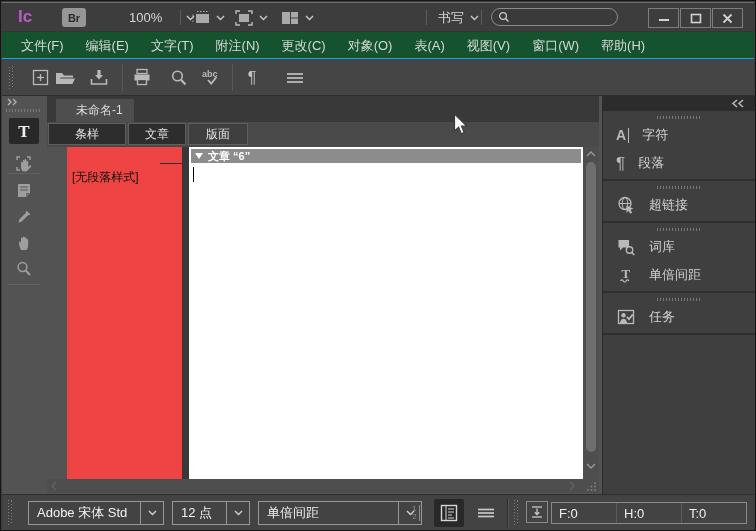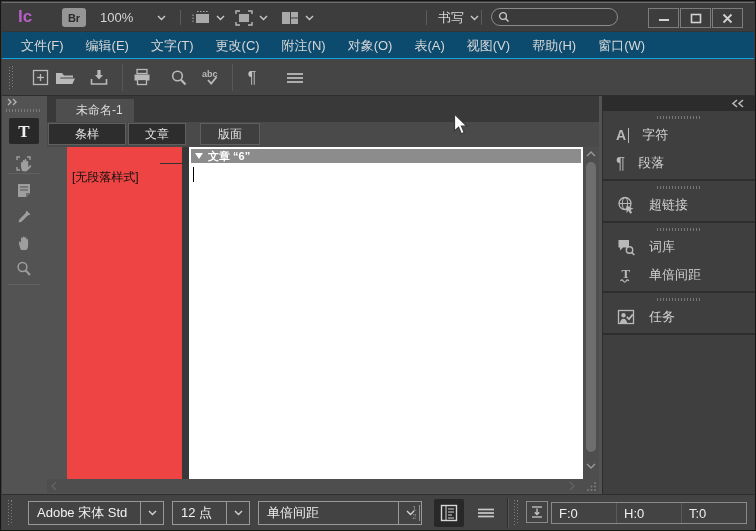--- a/index.html
+++ b/index.html
@@ -1,19 +1,19 @@
 <!DOCTYPE html>
 <html><head>
 <meta charset="utf-8">
 <style>
   html,body{margin:0;padding:0;background:#2b2b2b;}
   body{width:756px;height:531px;position:relative;overflow:hidden;
        font-family:"Liberation Sans",sans-serif;-webkit-font-smoothing:antialiased;}
   .abs{position:absolute;}
-  .row{display:flex;align-items:center;}
+  .row{display:flex;align-items:center;margin-left:29px;}
 
   
   .window{position:absolute;inset:0;background:#3d3d3d;border:1px solid #161616;box-sizing:border-box;}
 
   
   .titlebar{position:absolute;left:1px;right:1px;top:1px;height:29px;background:#3d3d3d;
             border-top:1px solid #6e6e6e;box-sizing:border-box;}
   .logo{position:absolute;left:16px;top:4px;font-size:17px;font-weight:bold;color:#b75fc6;letter-spacing:0;}
   .br-btn{position:absolute;left:60px;top:5px;width:24px;height:19px;background:#969696;color:#2a2a2a;
           font-size:11px;font-weight:bold;border-radius:3px;display:flex;align-items:center;justify-content:center;}
@@ -22,21 +22,21 @@
   .tsep{position:absolute;top:7px;width:1px;height:15px;background:#5c5c5c;}
   .tb-icon{position:absolute;top:4px;height:21px;display:flex;align-items:center;gap:5px;}
   .ws-switch{position:absolute;left:436px;top:5px;height:19px;color:#d6d6d6;font-size:13px;display:flex;align-items:center;gap:6px;}
   .searchbox{position:absolute;left:489px;top:5px;width:127px;height:18px;border:1px solid #8b8b8b;border-radius:9px;
              background:#3a3a3a;display:flex;align-items:center;padding:0 6px;box-sizing:border-box;gap:4px;}
   .searchbox input{flex:1;min-width:0;background:transparent;border:none;outline:none;color:#ddd;font-size:11px;}
   .winctl{position:absolute;top:5px;width:31px;height:20px;border:1px solid #7d7d7d;box-sizing:border-box;
           display:flex;align-items:center;justify-content:center;background:#3d3d3d;}
 
   
-  .menubar{position:absolute;left:1px;right:1px;top:30px;height:27px;background:#0c4a6e;border-top:1px solid #353535;
+  .menubar{position:absolute;left:1px;right:1px;top:30px;height:27px;background:#14532d;border-top:1px solid #353535;
            display:flex;align-items:center;padding-left:8px;box-sizing:border-box;}
   .menu-item{color:#d8d8d8;font-size:13px;padding:0 11px;line-height:27px;}
 
   
   .toolbar{position:absolute;left:1px;right:1px;top:57px;height:38px;background:#454545;
            border-top:1px solid #0ea5e9;border-bottom:1px solid #2e2e2e;box-sizing:border-box;}
   .grip-v{background-image:repeating-linear-gradient(0deg,#7e7e7e 0 1px,transparent 1px 3px),
                            repeating-linear-gradient(0deg,#7e7e7e 0 1px,transparent 1px 3px);
           background-size:1px 100%,1px 100%;background-position:0 0,3px 1px;background-repeat:repeat-y;}
   .tool-btn{position:absolute;top:7px;width:24px;height:23px;display:flex;align-items:center;justify-content:center;}
@@ -193,27 +193,27 @@
       <svg width="11" height="11" viewBox="0 0 11 11">
           <path d="M1.5 1.5 L9.5 9.5 M9.5 1.5 L1.5 9.5" stroke="#d2d2d2" stroke-width="1.8"></path>
         </svg>
     </div>
   </div>
 
   <div class="menubar">
     <span class="menu-item">文件(F)</span>
     <span class="menu-item">编辑(E)</span>
     <span class="menu-item">文字(T)</span>
+    <span class="menu-item">附注(N)</span>
     <span class="menu-item">更改(C)</span>
-    <span class="menu-item">附注(N)</span>
     <span class="menu-item">对象(O)</span>
     <span class="menu-item">表(A)</span>
     <span class="menu-item">视图(V)</span>
+    <span class="menu-item">窗口(W)</span>
     <span class="menu-item">帮助(H)</span>
-    <span class="menu-item">窗口(W)</span>
   </div>
 
   <div class="toolbar">
     <div class="abs grip-v" style="left:7px;top:7px;width:5px;height:23px;"></div>
     <div class="tool-btn" style="left:26px;">
       <svg width="19" height="19" viewBox="0 0 19 19">
           <rect x="2.5" y="2.5" width="14" height="14" fill="none" stroke="#b9b9b9" stroke-width="1.3"></rect>
           <line x1="9.5" y1="6" x2="9.5" y2="13" stroke="#b9b9b9" stroke-width="1.3"></line>
           <line x1="6" y1="9.5" x2="13" y2="9.5" stroke="#b9b9b9" stroke-width="1.3"></line>
         </svg>
@@ -316,21 +316,21 @@
       </div>
     </div>
 
     <div class="view-tab-row">
       <div class="view-tab" style="left:1px;width:78px;">
         <span>条样</span>
       </div>
       <div class="view-tab" style="left:81px;width:58px;">
         <span>文章</span>
       </div>
-      <div class="view-tab" style="left:153px;width:60px;background:#3f3f3f;">
+      <div class="view-tab" style="left:141px;width:60px;background:#3f3f3f;">
         <span>版面</span>
       </div>
     </div>
 
     <div class="info-col">
       <span class="depth-ruler">0.0</span>
       <div class="depth-tick"></div>
       <span class="para-style">[无段落样式]</span>
     </div>
     <div class="galley-divider"></div>

